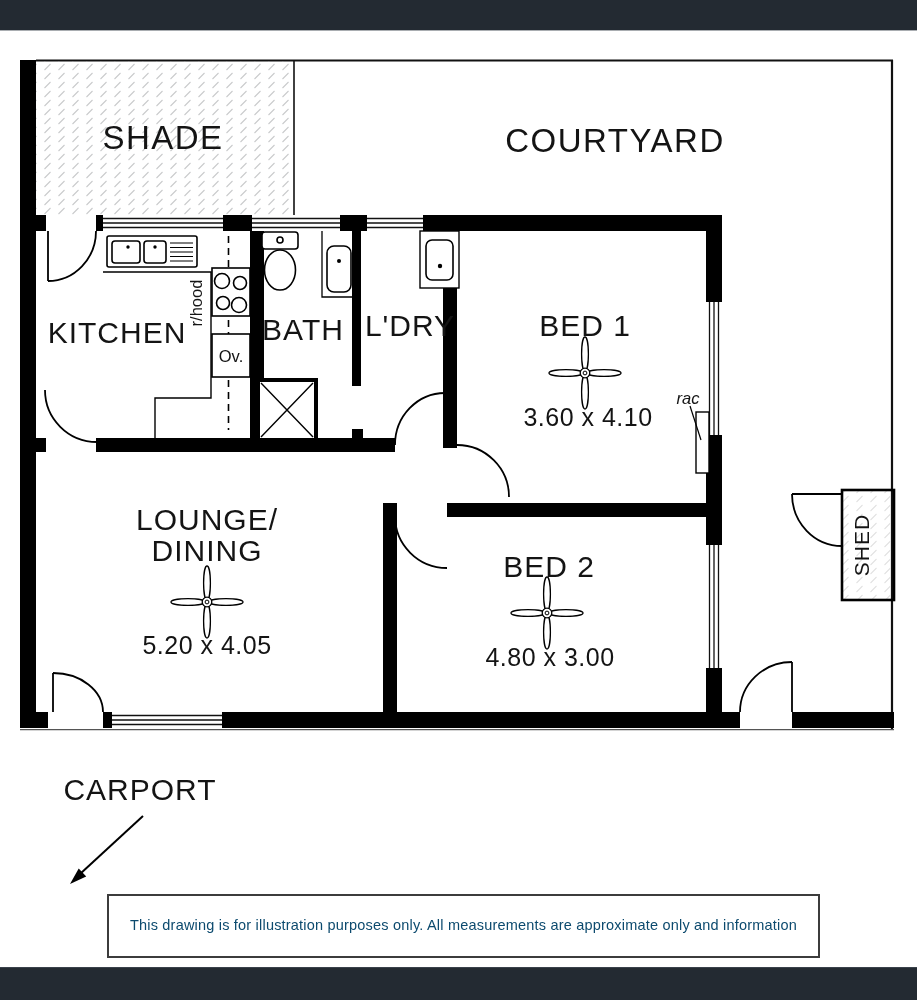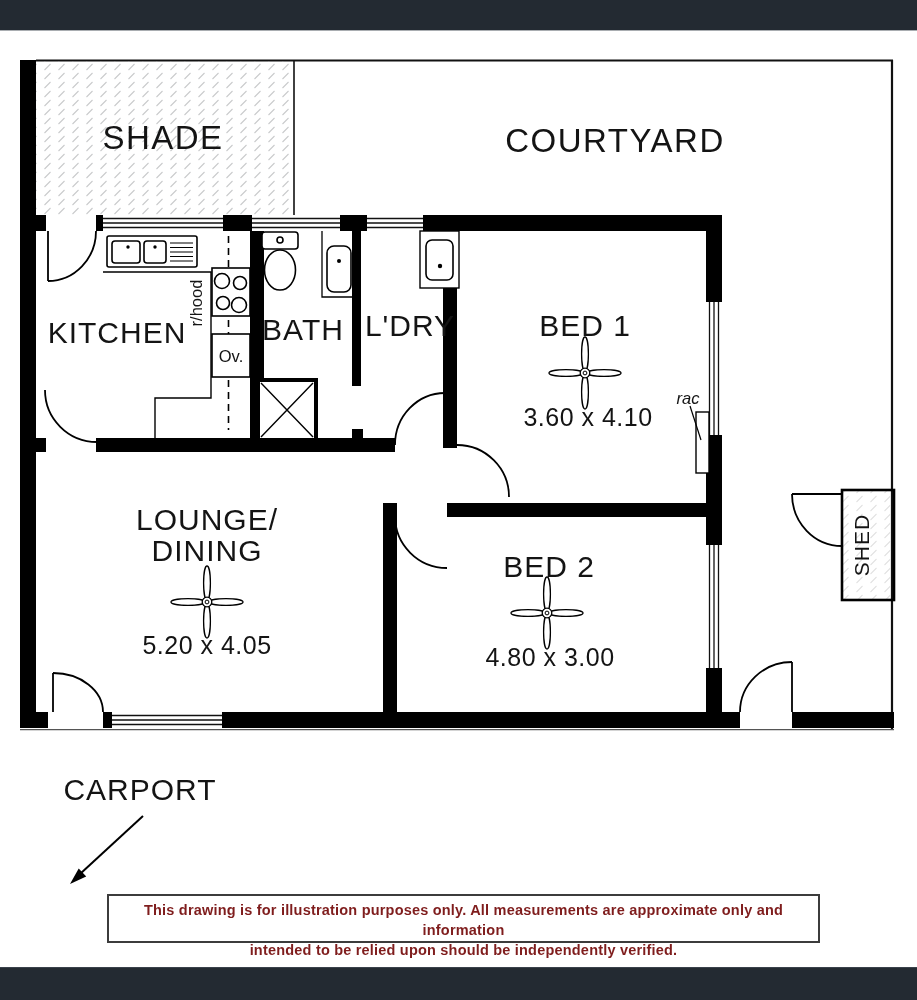--- a/index.html
+++ b/index.html
@@ -4,23 +4,23 @@
 <style>
   html,body{margin:0;padding:0;background:#ffffff;}
   body{width:917px;height:1000px;position:relative;overflow:hidden;
        font-family:"Liberation Sans",sans-serif;}
   .frame-bar{position:absolute;left:0;width:917px;background:#232a32;}
   #bar-top{top:0;height:30px;border-bottom:1px solid #a9adb1;}
   #bar-bottom{top:967px;height:33px;border-top:1px solid #3a424b;}
   #plan-svg{position:absolute;left:0;top:0;}
   #disclaimer-box{
     position:absolute;left:107px;top:894px;width:709px;height:41px;
-    border:2px solid #3c3c3c;background:#fff;color:#7f1d1d;
-    font-size:14.5px;line-height:20px;text-align:center;padding-top:4px;
-    letter-spacing:0.2px;font-weight:bold;}
+    border:2px solid #3c3c3c;background:#fff;color:#0c4a6e;
+    font-size:14.5px;line-height:20px;text-align:center;padding-top:19px;
+    letter-spacing:0.2px;}
   text{fill:#141414;font-family:"Liberation Sans",sans-serif;}
   .room-label{font-size:30px;letter-spacing:1px;}
   .area-label{font-size:33px;letter-spacing:1.5px;}
   .dim-label{font-size:25px;letter-spacing:0.5px;}
   .small-label{font-size:16.5px;}
 </style>
 </head>
 <body>
 
 <div class="frame-bar" id="bar-top"></div>
@@ -212,14 +212,13 @@
     <text class="room-label" x="140" y="800">CARPORT</text>
     <text style="font-size:21px;letter-spacing:1px;" transform="translate(869,545) rotate(-90)">SHED</text>
     <text class="small-label" transform="translate(202,303) rotate(-90)">r/hood</text>
     <text class="small-label" x="231" y="362">Ov.</text>
     <text class="small-label" x="688" y="404" font-style="italic">rac</text>
   </g>
 </svg>
 
 <div id="disclaimer-box">
   <div>This drawing is for illustration purposes only. All measurements are approximate only and information</div>
-  <div>intended to be relied upon should be independently verified.</div>
 </div>
 
 </body></html>

